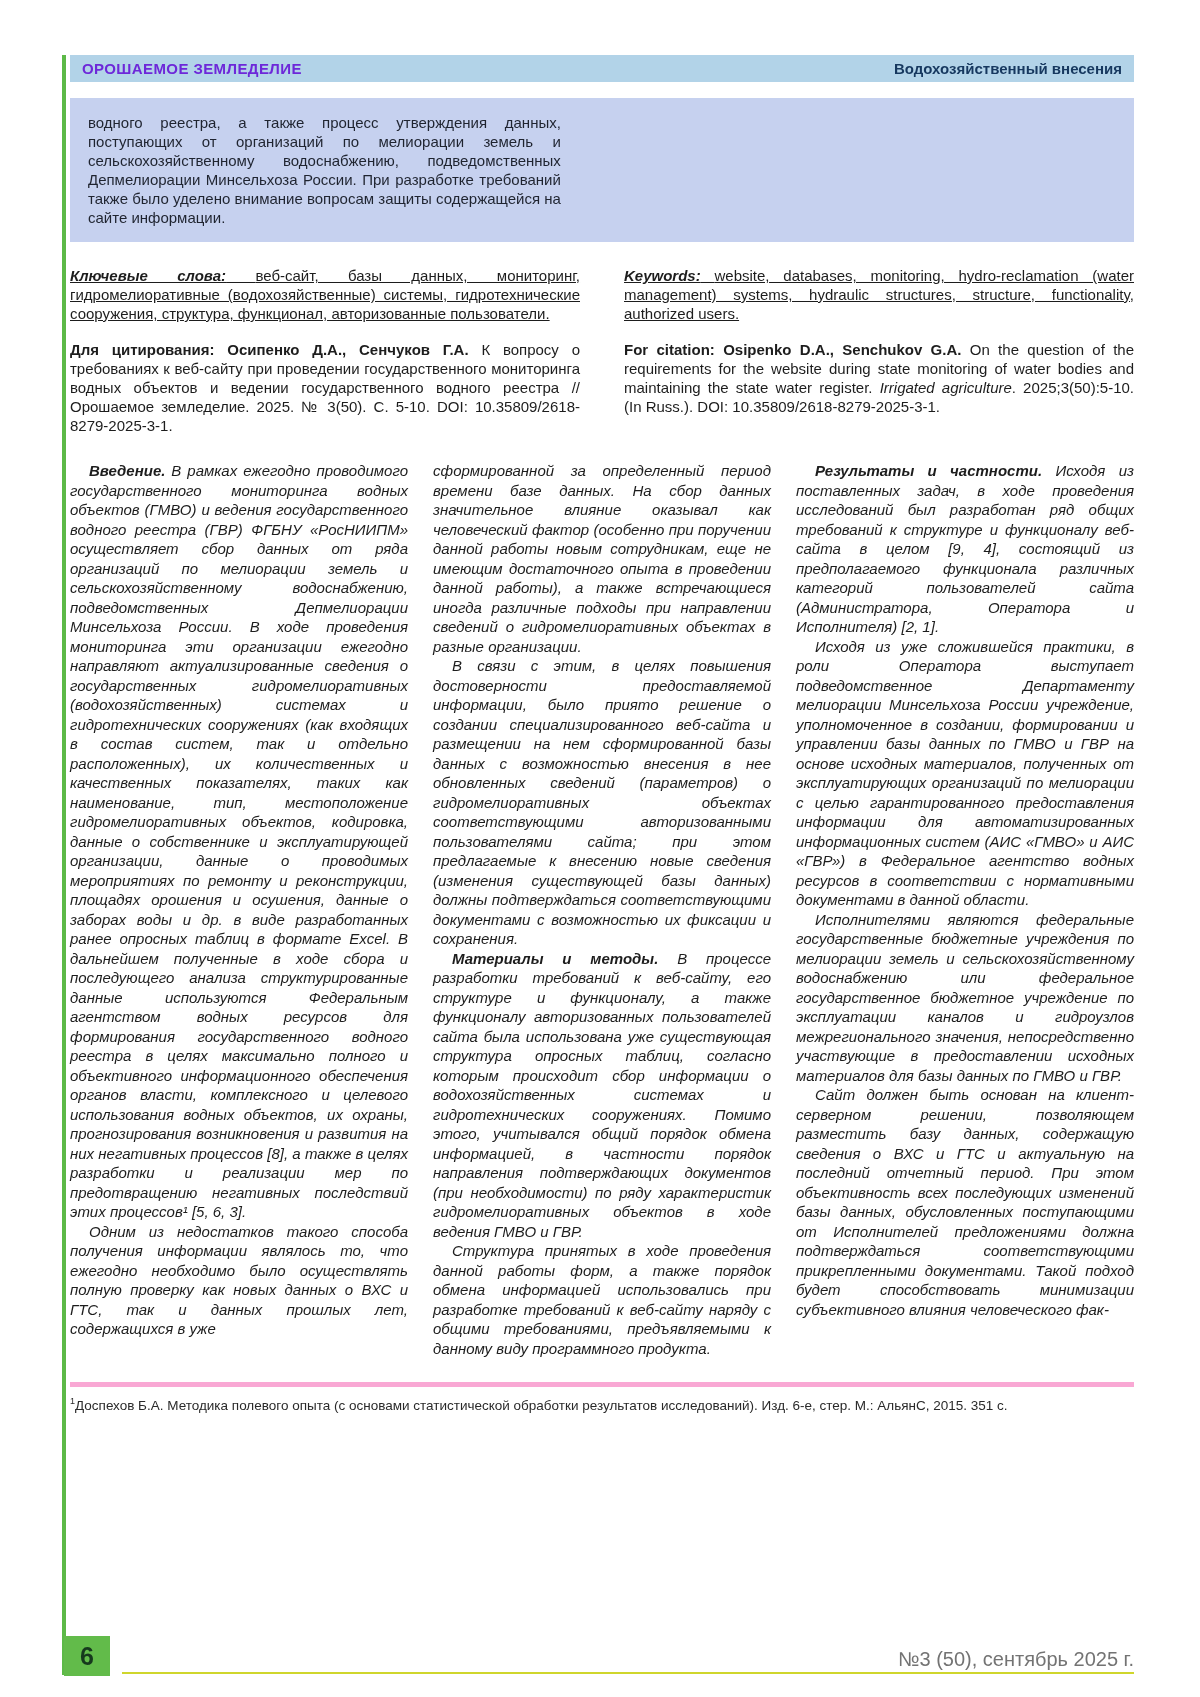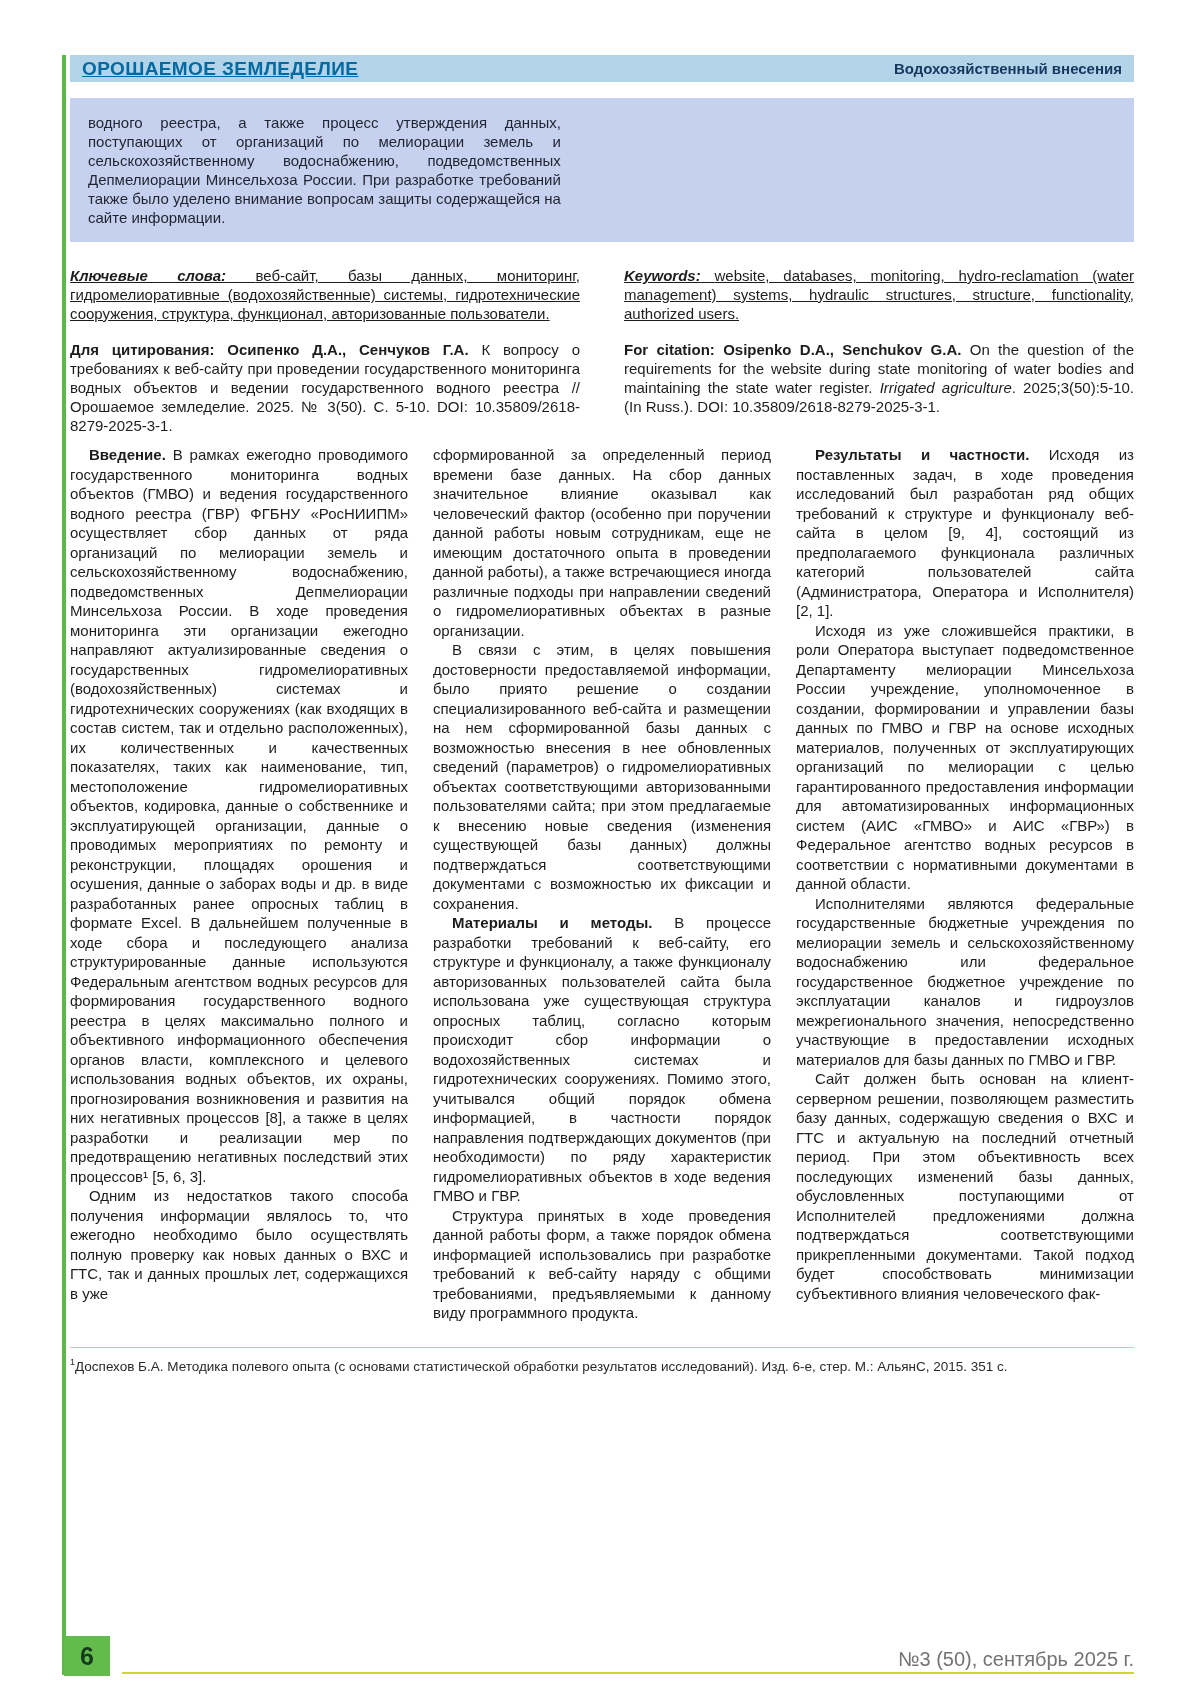--- a/index.html
+++ b/index.html
@@ -16,45 +16,45 @@
     position: absolute; left: 62px; top: 55px;
     width: 4px; height: 1620px; background: #5cb947;
   }
   .content { position: absolute; left: 70px; top: 55px; width: 1064px; }
 
   .header-bar {
     background: #b2d3e8; height: 27px;
     display: flex; align-items: center; justify-content: space-between;
     padding: 0 12px;
   }
-  .journal-title { color: #0369a1; font-weight: bold; font-size: 19px; letter-spacing: .4px; text-decoration: underline; }
+  .journal-title { color: #6d28d9; font-weight: bold; font-size: 15px; letter-spacing: .4px; }
   .section-label { color: #16385f; font-weight: bold; font-size: 15px; }
 
   .abstract-box { margin-top: 16px; background: #c6d1ef; padding: 15px 18px; }
   .abstract-inner { width: 46%; font-size: 15px; line-height: 19px; text-align: justify; color: #1f2430; }
 
   .two-col { display: grid; grid-template-columns: 1fr 1fr; column-gap: 44px; }
   .keywords { margin-top: 24px; font-size: 15px; line-height: 19px; text-decoration: underline; }
   .citation { margin-top: 17px; font-size: 15px; line-height: 19px; }
 
   .bi { font-weight: bold; font-style: italic; }
   .b  { font-weight: bold; }
   .i  { font-style: italic; }
   .just { text-align: justify; }
 
   .article {
-    margin-top: 10px;
+    margin-top: 26px;
     display: grid; grid-template-columns: 1fr 1fr 1fr; column-gap: 25px;
-    font-size: 15px; line-height: 19.5px;
+    font-size: 15px; line-height: 19.5px; font-style: italic;
   }
   .article p { margin: 0; text-align: justify; hyphens: auto; }
   .article p.ind { text-indent: 19px; }
 
   .footnote {
-    margin-top: 24px; border-top: 1px solid #f9a8d4; padding-top: 6px;
+    margin-top: 24px; border-top: 5px solid #f9a8d4; padding-top: 6px;
     font-size: 13.5px; line-height: 17px; color: #2a2a2a; text-align: left;
   }
   .footnote sup { font-size: 9px; }
 
   .page-number {
     position: absolute; left: 64px; top: 1636px;
     width: 46px; height: 40px; background: #62bb4a;
     color: #16391d; font-size: 25px; font-weight: bold;
     display: flex; align-items: center; justify-content: center;
   }

